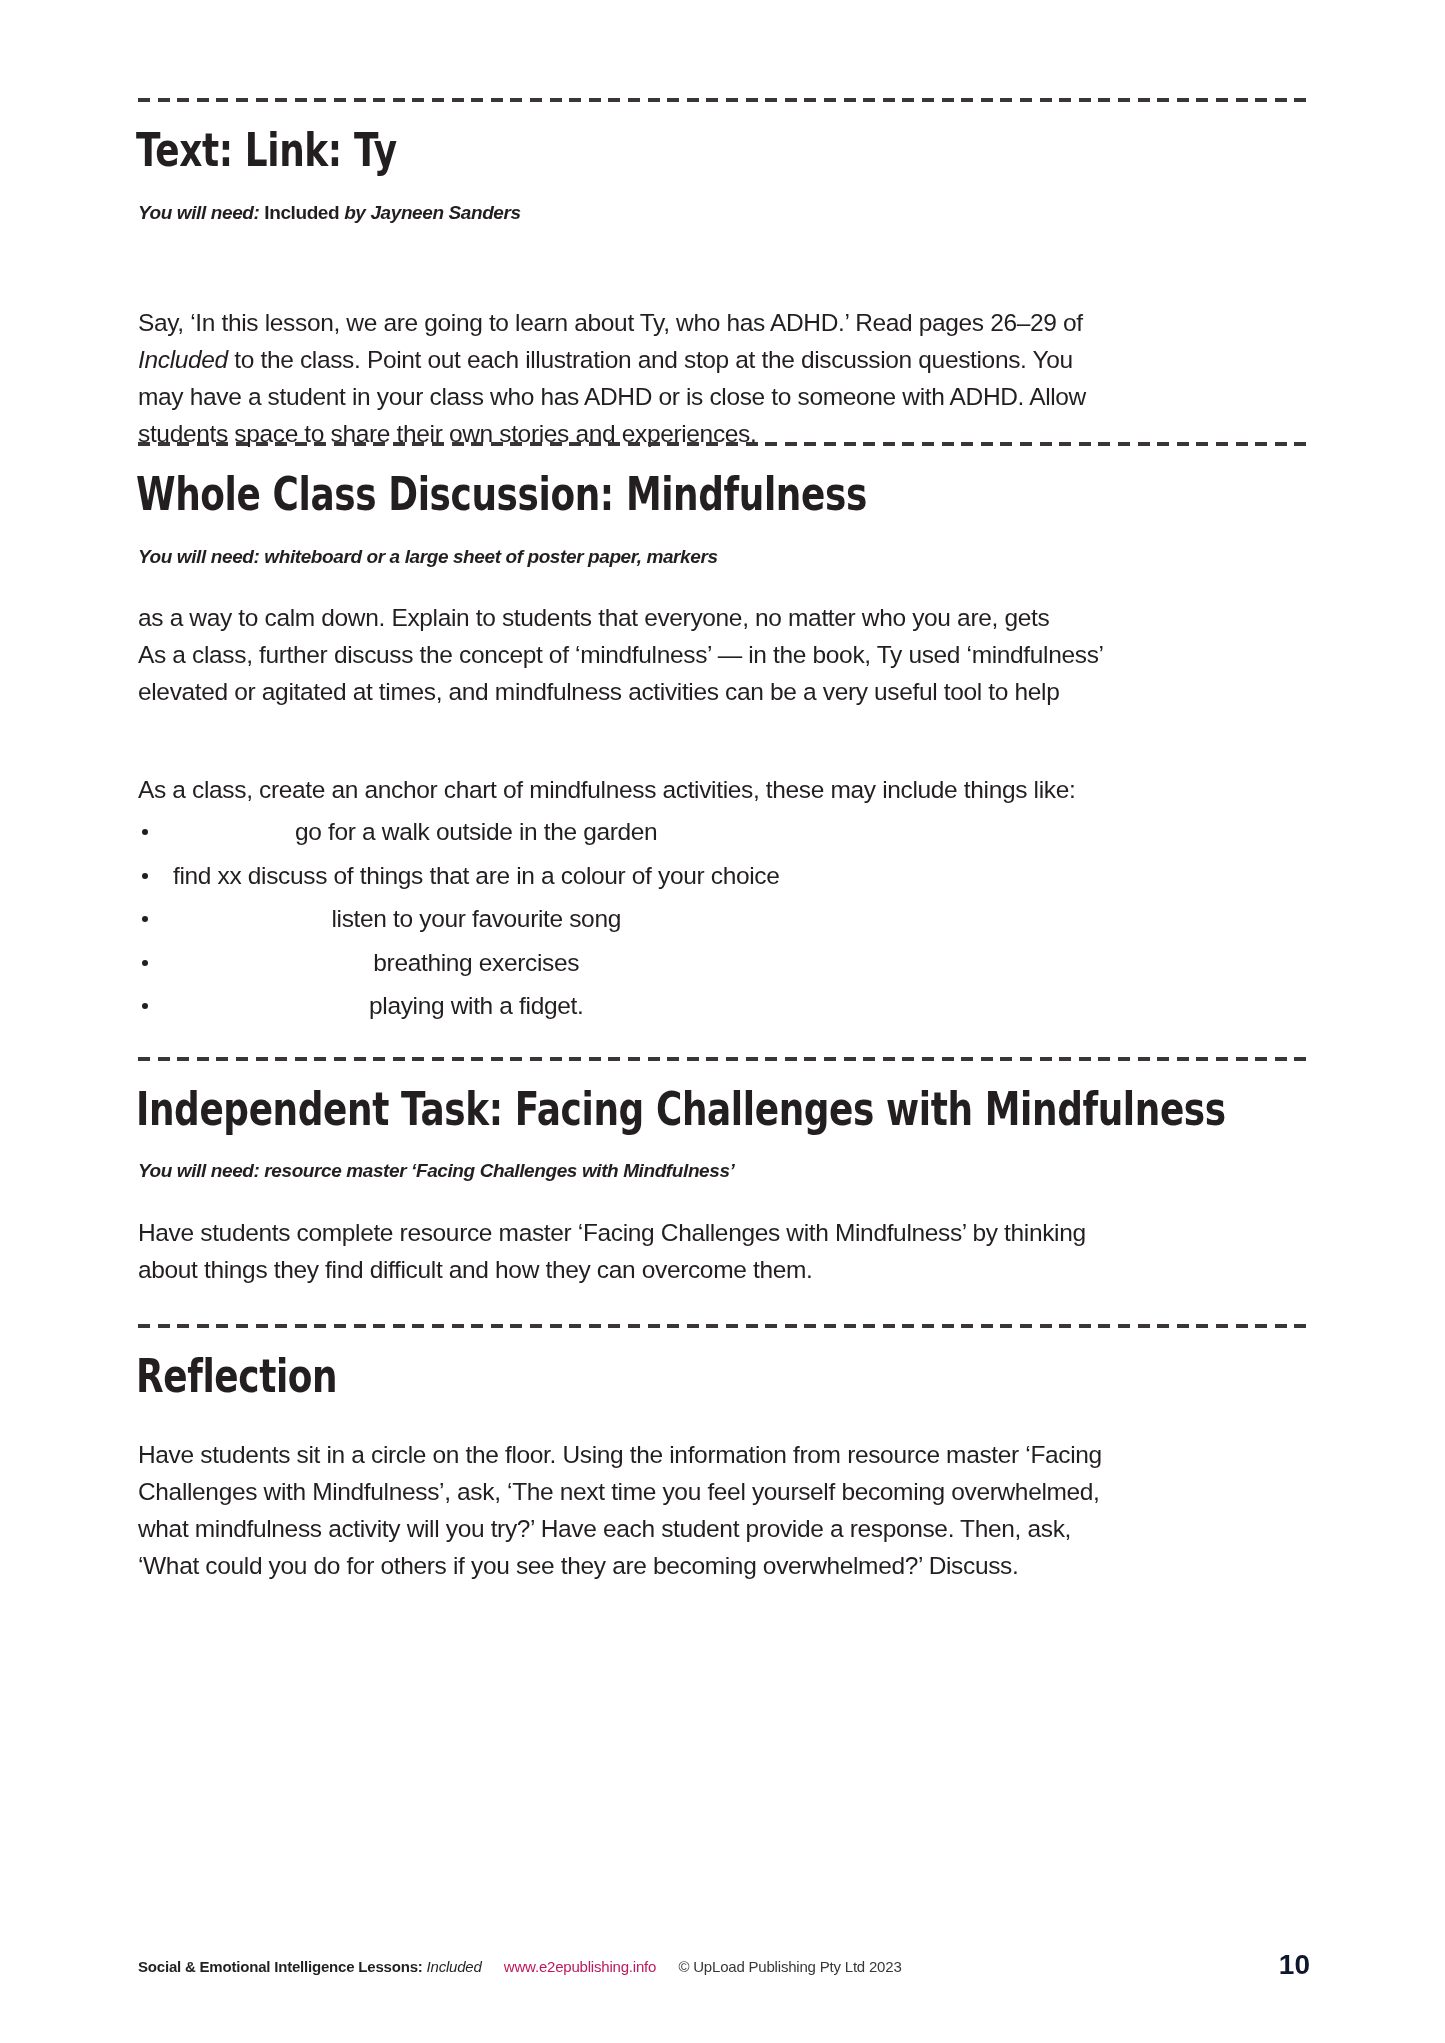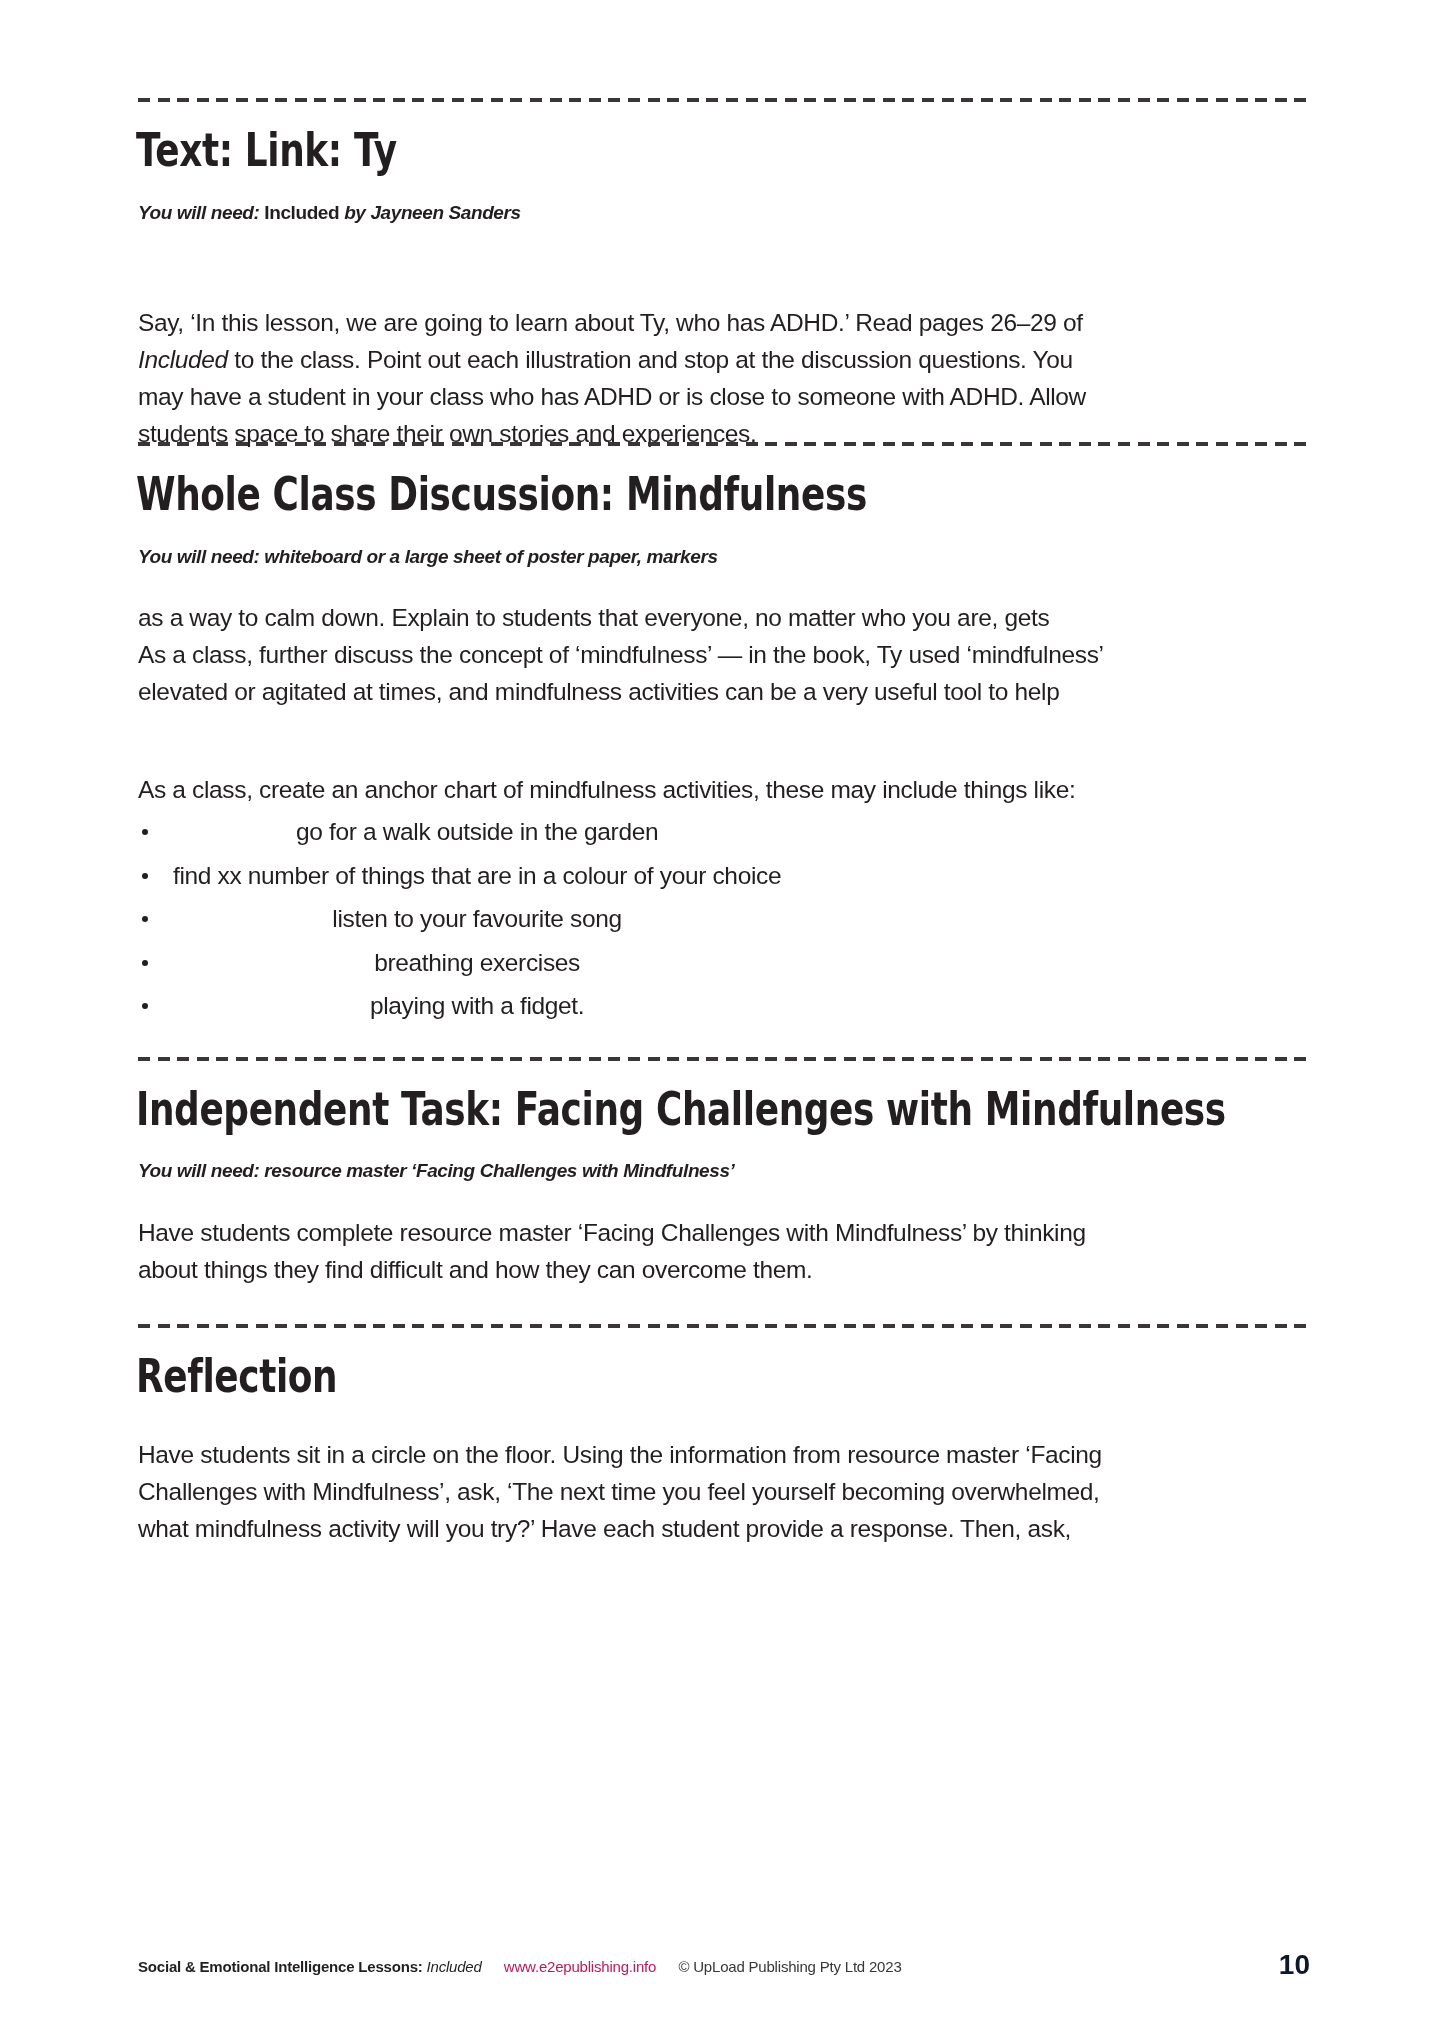--- a/index.html
+++ b/index.html
@@ -140,40 +140,41 @@
   <p class="para" style="top:599px;">
     <span class="line">as a way to calm down. Explain to students that everyone, no matter who you are, gets</span>
     <span class="line">As a class, further discuss the concept of ‘mindfulness’ — in the book, Ty used ‘mindfulness’</span>
     <span class="line">elevated or agitated at times, and mindfulness activities can be a very useful tool to help</span>
   </p>
   <p class="para" style="top:771px;">
     <span class="line">As a class, create an anchor chart of mindfulness activities, these may include things like:</span>
   </p>
   <ul class="bullets" style="top:810px;text-align:center;">
     <li><span class="dot"></span><span>go for a walk outside in the garden</span></li>
-    <li><span class="dot"></span><span>find xx number of things that are in a colour of your choice</span></li>
+    <li><span class="dot"></span><span>find xx discuss of things that are in a colour of your choice</span></li>
     <li><span class="dot"></span><span>listen to your favourite song</span></li>
     <li><span class="dot"></span><span>breathing exercises</span></li>
     <li><span class="dot"></span><span>playing with a fidget.</span></li>
   </ul>
 
   <div class="divider" style="top:1057px;"></div>
   <h2 class="heading" style="top:1081px;">Independent Task: Facing Challenges with Mindfulness</h2>
   <p class="need" style="top:1159px;">You will need: resource master ‘Facing Challenges with Mindfulness’</p>
   <p class="para" style="top:1214px;">
     <span class="line">Have students complete resource master ‘Facing Challenges with Mindfulness’ by thinking</span>
     <span class="line">about things they find difficult and how they can overcome them.</span>
   </p>
 
   <div class="divider" style="top:1324px;"></div>
   <h2 class="heading" style="top:1348px;">Reflection</h2>
   <p class="para" style="top:1436px;">
     <span class="line">Have students sit in a circle on the floor. Using the information from resource master ‘Facing</span>
     <span class="line">Challenges with Mindfulness’, ask, ‘The next time you feel yourself becoming overwhelmed,</span>
     <span class="line">what mindfulness activity will you try?’ Have each student provide a response. Then, ask,</span>
+    <span class="line">‘What could you do for others if you see they are becoming overwhelmed?’ Discuss.</span>
   </p>
 </div>
 
 <div class="footer">
   <span class="series"><span>Social &amp; Emotional Intelligence Lessons:</span> <i>Included</i></span>
   <span class="url">www.e2epublishing.info</span>
   <span class="copy">© UpLoad Publishing Pty Ltd 2023</span>
   <span class="pagenum">10</span>
 </div>
 

